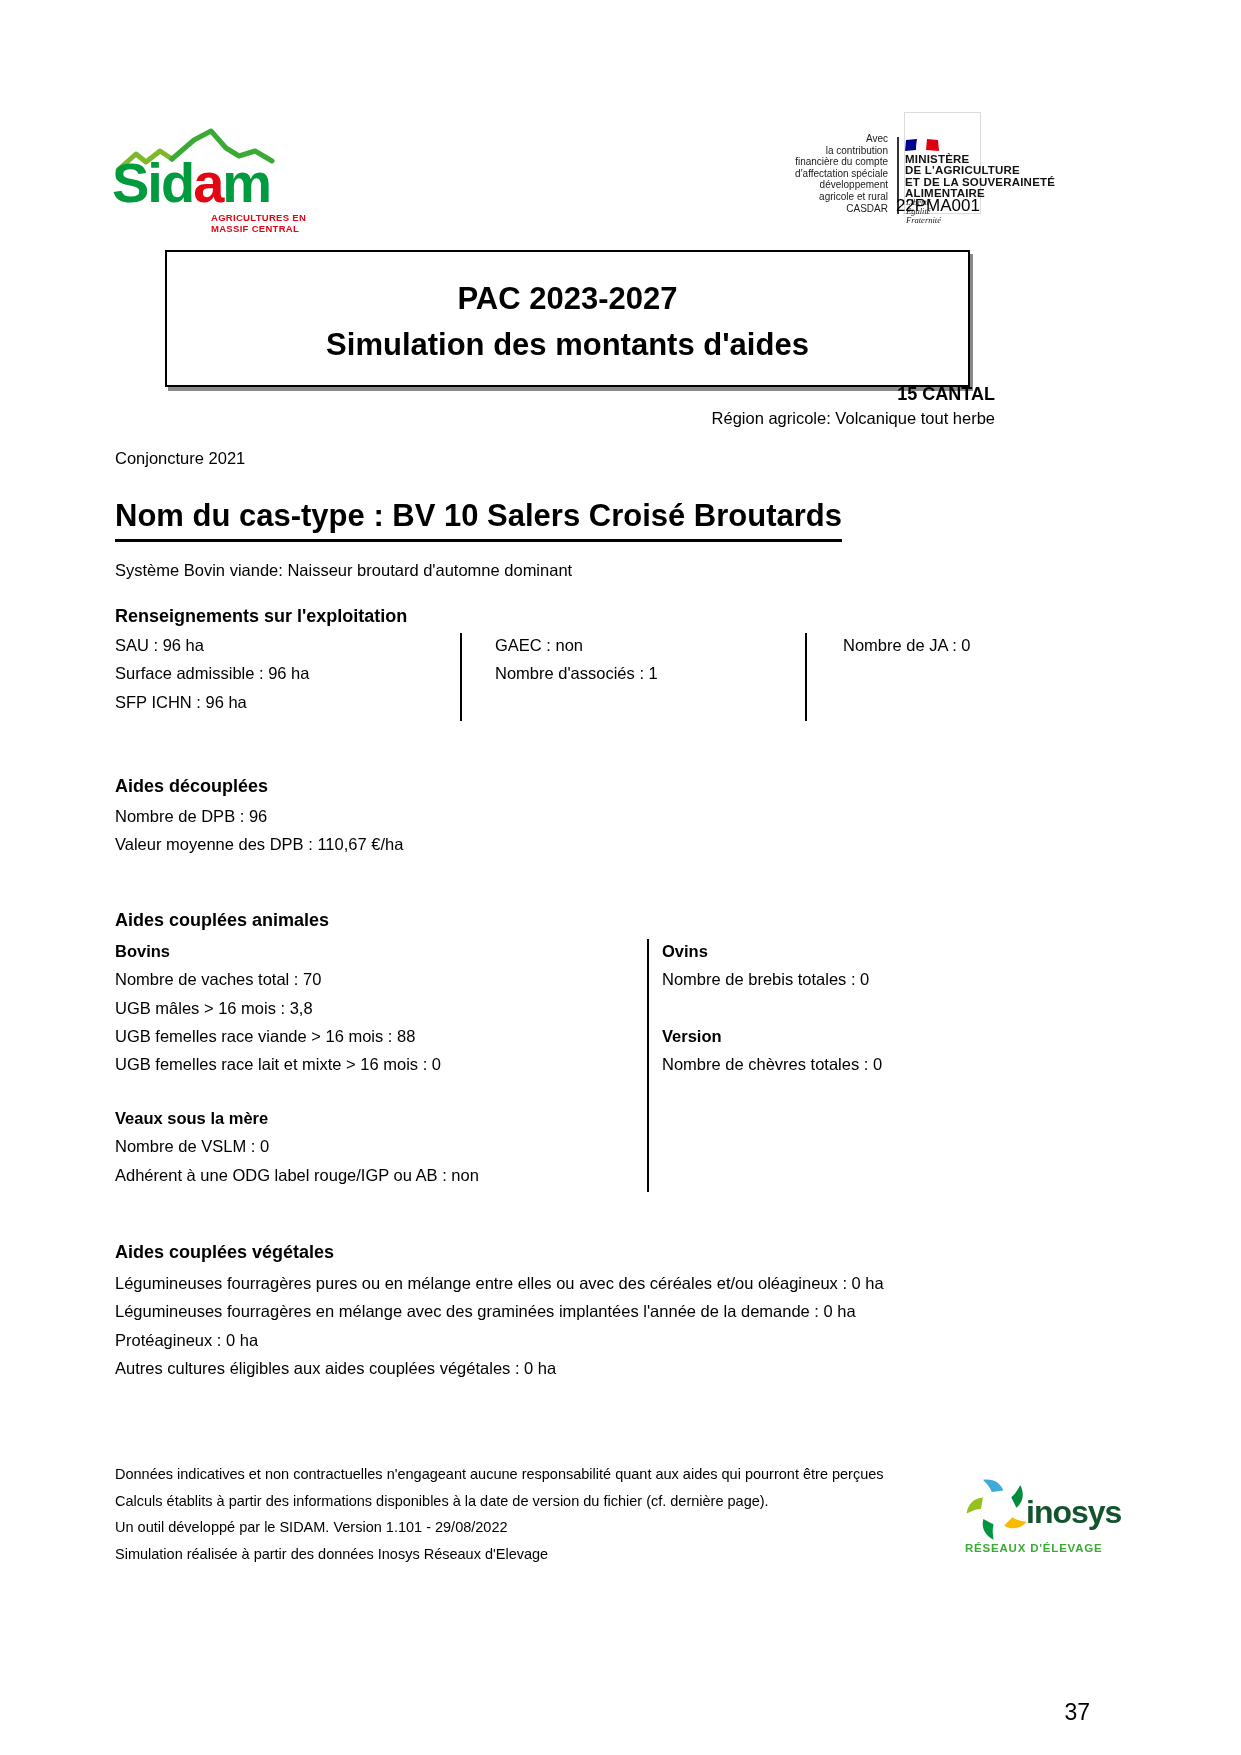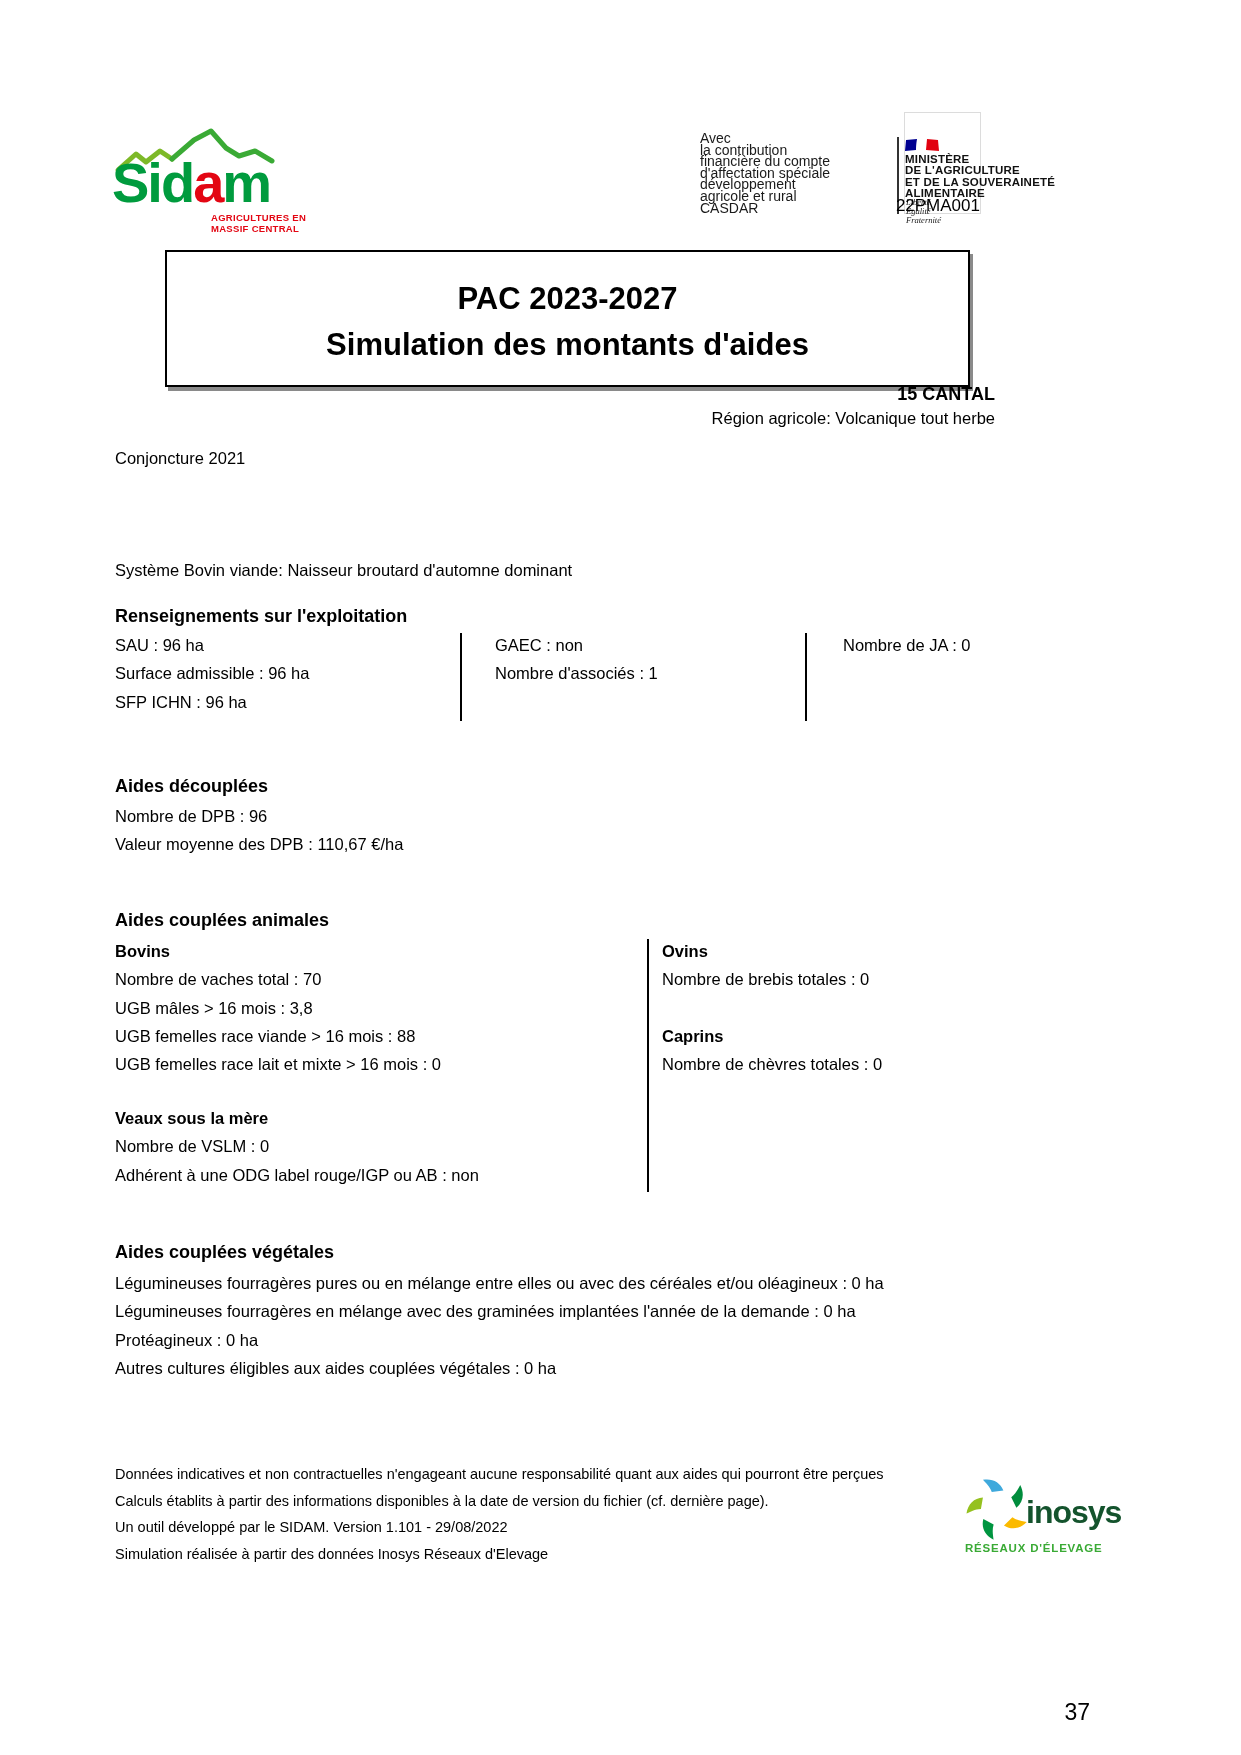--- a/index.html
+++ b/index.html
@@ -11,21 +11,21 @@
   .body-txt{font-size:16.5px;}
   .sec-head{font-size:18px;font-weight:bold;}
   .lines28 div{height:28.3px;line-height:28.3px;white-space:nowrap;font-size:16.5px;}
   .lines28 .sub{font-weight:bold;}
   .vdiv{width:2px;background:#000;}
   
   .sidam-text{font-size:56px;font-weight:bold;letter-spacing:-2px;color:#009b3e;line-height:50px;}
   .sidam-text .red{color:#e30613;}
   .sidam-tag{font-size:9.5px;font-weight:bold;color:#e30613;line-height:11px;letter-spacing:.3px;}
   
-  .casdar{width:188px;text-align:left;font-size:14px;line-height:11.6px;color:#1a1a1a;}
+  .casdar{width:188px;text-align:right;font-size:10px;line-height:11.6px;color:#1a1a1a;}
   .minist{font-size:11.5px;font-weight:bold;line-height:11.3px;letter-spacing:.2px;color:#111;}
   .devise{font-family:"Liberation Serif","DejaVu Serif",serif;font-style:italic;font-size:8.5px;line-height:8.8px;color:#222;}
   .img-border{border:1px solid #dcdcdc;}
   
   .title-box{width:801px;height:109px;border:2px solid #000;box-shadow:3px 4px 0 #8a8a8a;
              text-align:center;padding-top:24px;box-sizing:content-box;}
   .title-box div{font-size:31px;font-weight:bold;line-height:46px;}
   .right-col{width:300px;text-align:right;}
   .cas-head{font-size:31px;font-weight:bold;border-bottom:3px solid #000;padding-bottom:5px;display:inline-block;white-space:nowrap;}
   .footer-lines div{height:26.6px;line-height:26.6px;font-size:14.5px;white-space:nowrap;}
@@ -81,20 +81,23 @@
 
   <div class="abs title-box" style="left:165px;top:250px">
     <div>PAC 2023-2027</div>
     <div>Simulation des montants d'aides</div>
   </div>
 
   <div class="abs right-col b nowrap" style="left:695px;top:384px;font-size:18px">15 CANTAL</div>
   <div class="abs right-col nowrap" style="left:695px;top:409px;font-size:16.5px">Région agricole: Volcanique tout herbe</div>
   <div class="abs body-txt nowrap" style="left:115px;top:449px">Conjoncture 2021</div>
 
+  <div class="abs" style="left:115px;top:498px">
+    <span class="cas-head">Nom du cas-type : BV 10 Salers Croisé Broutards</span>
+  </div>
   <div class="abs body-txt nowrap" style="left:115px;top:561px">Système Bovin viande: Naisseur broutard d'automne dominant</div>
 
   <div class="abs sec-head nowrap" style="left:115px;top:606px">Renseignements sur l'exploitation</div>
   <div class="abs lines28" style="left:115px;top:631px">
     <div>SAU : 96 ha</div>
     <div>Surface admissible : 96 ha</div>
     <div>SFP ICHN : 96 ha</div>
   </div>
   <div class="abs vdiv" style="left:460px;top:633px;height:88px"></div>
   <div class="abs lines28" style="left:495px;top:631px">
@@ -118,21 +121,21 @@
     <div>Nombre de vaches total : 70</div>
     <div>UGB mâles &gt; 16 mois : 3,8</div>
     <div>UGB femelles race viande &gt; 16 mois : 88</div>
     <div>UGB femelles race lait et mixte &gt; 16 mois : 0</div>
   </div>
   <div class="abs vdiv" style="left:647px;top:939px;height:253px"></div>
   <div class="abs lines28" style="left:662px;top:937px">
     <div class="sub">Ovins</div>
     <div>Nombre de brebis totales : 0</div>
     <div></div>
-    <div class="sub">Caprins</div>
+    <div class="sub">Version</div>
     <div>Nombre de chèvres totales : 0</div>
   </div>
   <div class="abs lines28" style="left:115px;top:1104px">
     <div class="sub">Veaux sous la mère</div>
     <div>Nombre de VSLM : 0</div>
     <div>Adhérent à une ODG label rouge/IGP ou AB : non</div>
   </div>
 
   <div class="abs sec-head nowrap" style="left:115px;top:1242px">Aides couplées végétales</div>
   <div class="abs lines28" style="left:115px;top:1269px">

